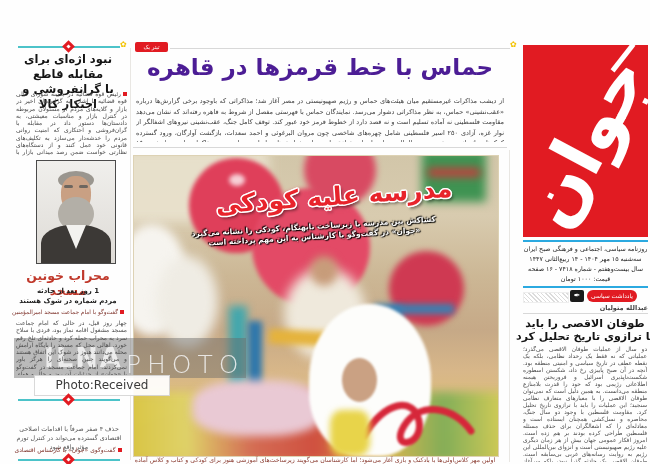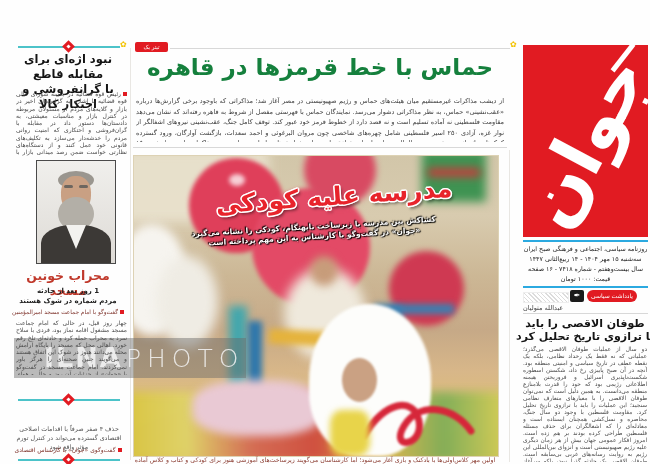--- a/index.html
+++ b/index.html
@@ -9,21 +9,21 @@
   .rtl{direction:rtl;unicode-bidi:plaintext;}
   .just{text-align:justify;text-align-last:justify;}
   .rule-teal{height:2px;background:#4cc3c9;}
   .rule-gray{height:1px;background:#d8d8d8;}
   .rule-blue{height:2px;background:#2ba9e0;}
   .vrule{width:1px;background:#e9e7e3;}
   .diamond{width:9px;height:9px;background:#e11b22;transform:rotate(45deg);}
   .diamond:after{content:"";position:absolute;left:3px;top:3px;width:3px;height:3px;background:#fff;}
   .flower{color:#f2c200;font-size:8px;line-height:8px;}
   .kicker{background:#e11b22;color:#fff;font-size:5.5px;line-height:10px;text-align:center;border-radius:2px;}
-  .hl-main{font-size:23px;font-weight:800;color:#15803d;text-align:center;letter-spacing:-.5px;}
+  .hl-main{font-size:23px;font-weight:800;color:#4c1d95;text-align:center;letter-spacing:-.5px;}
   .small-bold-hl{font-weight:800;color:#141414;text-align:center;}
   .red-hl{font-weight:800;text-align:center;}
   .body-txt{font-size:6px;line-height:7.3px;color:#4a4a4a;overflow:hidden;}
   .bullet:before{content:"";display:inline-block;width:4px;height:4px;background:#e11b22;margin-left:2px;}
   .byline{font-size:5.8px;color:#7c2f27;text-align:center;}
   .blob{position:absolute;border-radius:50%;}
   .photo-frame{border:1px solid #ddd2b4;overflow:hidden;background:linear-gradient(180deg,#d2c6a9 0%,#d8cbaf 20%,#ccb795 40%,#c6a987 58%,#d8b789 72%,#ddbe77 85%,#d3a65c 100%);}
   .overlay-title{font-size:25px;font-weight:800;color:#e8232b;transform:rotate(-4deg);
     text-shadow:-1.5px 0 #fff,1.5px 0 #fff,0 -1.5px #fff,0 1.5px #fff,-1px -1px #fff,1px 1px #fff,1px -1px #fff,-1px 1px #fff,2px 3px 3px rgba(0,0,0,.45);}
   .overlay-sub{font-size:7.5px;font-weight:700;color:#fff;line-height:10px;transform:rotate(-3.5deg);
@@ -64,21 +64,21 @@
     <div class="info-line">سه‌شنبه ۱۵ مهر ۱۴۰۴ - ۱۴ ربیع‌الثانی ۱۴۴۷</div>
     <div class="info-line">سال بیست‌وهفتم - شماره ۷۴۱۸ - ۱۶ صفحه</div>
     <div class="info-line">قیمت: ۱۰۰۰ تومان</div>
   </div>
   <div class="abs rule-blue" style="left:523px;top:286px;width:125px;"></div>
 
   <div class="abs hatch" style="left:523px;top:292px;width:44px;height:9px;"></div>
   <div class="abs note-icon" style="left:570px;top:290px;width:14px;height:12px;">✒</div>
   <div class="abs tag-red rtl" style="left:587px;top:290px;width:50px;height:12px;">یادداشت سیاسی</div>
 
-  <div class="abs rtl" style="left:523px;top:304px;width:125px;text-align:left;font-size:6.5px;font-weight:400;color:#444;">عبدالله متولیان</div>
+  <div class="abs rtl" style="left:523px;top:304px;width:125px;text-align:right;font-size:6.5px;font-weight:700;color:#444;">عبدالله متولیان</div>
   <div class="abs rule-gray" style="left:523px;top:313px;width:125px;"></div>
 
   <div class="abs rtl small-bold-hl" style="left:515px;top:317px;width:140px;font-size:11px;line-height:13px;">
     <div>طوفان الاقصی را باید</div>
     <div>با ترازوی تاریخ تحلیل کرد</div>
   </div>
 
   <div class="abs rtl body-txt just" style="left:523px;top:346px;width:124px;height:116px;font-size:5.8px;line-height:7px;">دو سال از عملیات طوفان الاقصی می‌گذرد؛ عملیاتی که نه فقط یک رخداد نظامی، بلکه یک نقطه عطف در تاریخ سیاسی و امنیتی منطقه بود. آنچه در آن صبح پاییزی رخ داد، شکستن اسطوره شکست‌ناپذیری اسرائیل و فروریختن هیمنه اطلاعاتی رژیمی بود که خود را قدرت بلامنازع منطقه می‌دانست. به همین دلیل است که نمی‌توان طوفان الاقصی را با معیارهای متعارف نظامی سنجید؛ این عملیات را باید با ترازوی تاریخ تحلیل کرد. مقاومت فلسطین با وجود دو سال جنگ، محاصره و نسل‌کشی همچنان ایستاده است و معادله‌ای را که اشغالگران برای حذف مسئله فلسطین طراحی کرده بودند بر هم زده است. امروز افکار عمومی جهان بیش از هر زمان دیگری علیه رژیم صهیونیستی است و انزوای بین‌المللی این رژیم به روایت رسانه‌های غربی بی‌سابقه است. طوفان الاقصی یک حادثه گذرا نبود، بلکه سرآغاز فصل تازه‌ای در مسیر بیداری ملت‌ها است |صفحه ۲</div>
 
   <div class="abs kicker rtl" style="left:135px;top:42px;width:33px;height:10px;">تیتر یک</div>
@@ -118,22 +118,23 @@
     <div class="abs rtl overlay-sub" style="left:40px;top:66px;width:280px;">
       <div>کشاکش بین مدرسه با زیرساخت نابهنگام، کودکی را نشانه می‌گیرد</div>
       <div>«جوان» در گفت‌وگو با کارشناس به این مهم پرداخته است</div>
     </div>
   </div>
 
   <div class="abs rtl" style="left:133px;top:456px;width:364px;font-size:6.2px;color:#8a3b30;text-align:center;">اولین مهرِ کلاس‌اولی‌ها با بادکنک و بازی آغاز می‌شود؛ اما کارشناسان می‌گویند زیرساخت‌های آموزشی هنوز برای کودکی و کتاب و کلاس آماده نیست |صفحه ۱۶</div>
 
   <div class="abs wm-band" style="left:14px;top:338px;width:232px;height:40px;">
     <span class="abs wm-ilna" style="left:30px;top:4px;">ILNA</span>
-    <span class="abs wm-photo" style="left:112px;top:6px;">PHOTO</span>
+    <span class="abs wm-photo" style="left:112px;top:12px;">PHOTO</span>
   </div>
+  <div class="abs wm-credit" style="left:34px;top:375px;width:134px;height:19px;">Photo:Received</div>
 
   <div class="abs rtl small-bold-hl" style="left:8px;top:52px;width:120px;font-size:11.5px;line-height:15px;">
     <div>نبود اژه‌ای برای مقابله قاطع</div>
     <div>با گرانفروشی و احتکار کالا</div>
   </div>
   <div class="abs rtl body-txt just bullet" style="left:16px;top:90px;width:111px;height:66px;">رئیس قوه قضائیه در جلسه شورای عالی قوه قضائیه با اشاره به گرانی‌های اخیر در بازار و گلایه‌های مردم از مسئولان مربوطه در کنترل بازار و مناسبات معیشتی، به دادستان‌ها دستور داد در مقابله با گران‌فروشی و احتکاری که امنیت روانی مردم را خدشه‌دار می‌سازد به تکلیف‌های قانونی خود عمل کنند و از دستگاه‌های نظارتی خواست ضمن رصد میدانی بازار با اخلالگران عرصه توزیع برخورد قاطع و بدون اغماض کنند</div>
 
   <div class="abs" style="left:36px;top:160px;width:78px;height:102px;border:1px solid #4a4a4a;background:linear-gradient(180deg,#f0efec,#dedbd6);overflow:hidden;">
     <div class="blob" style="left:21px;top:10px;width:36px;height:18px;background:#9a968f;"></div>
     <div class="abs" style="left:24px;top:15px;width:30px;height:36px;background:#c9a083;border-radius:45%;"></div>

